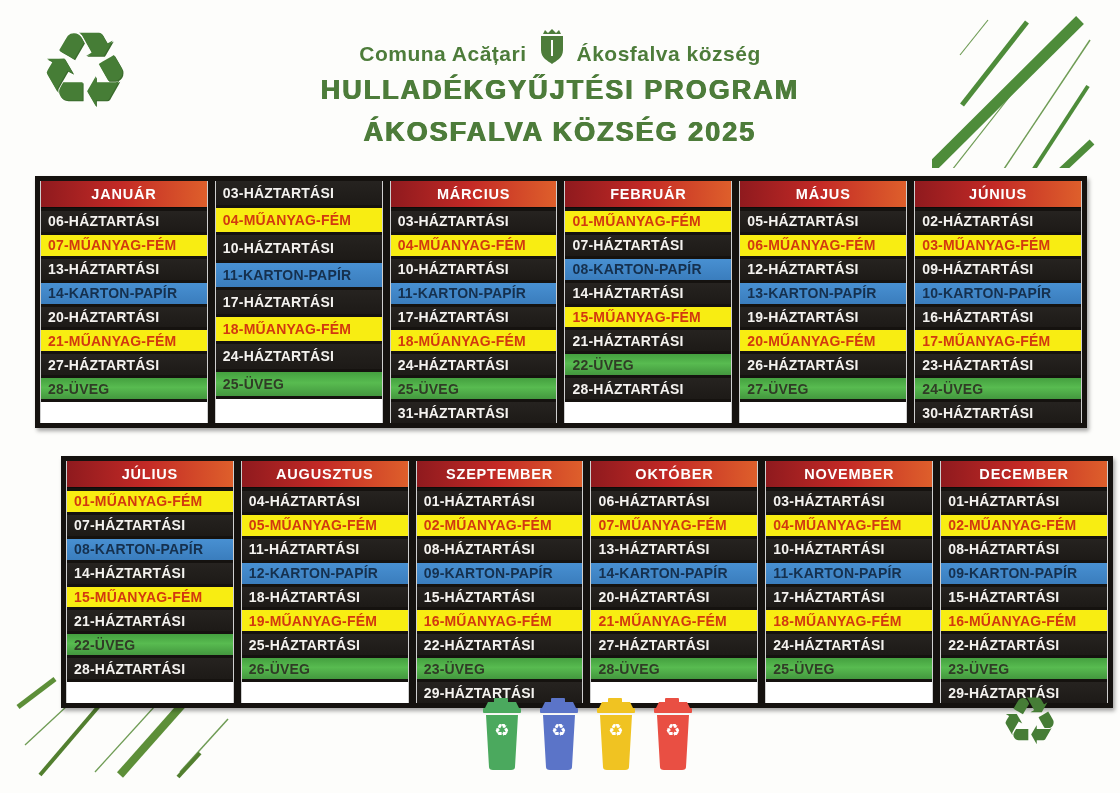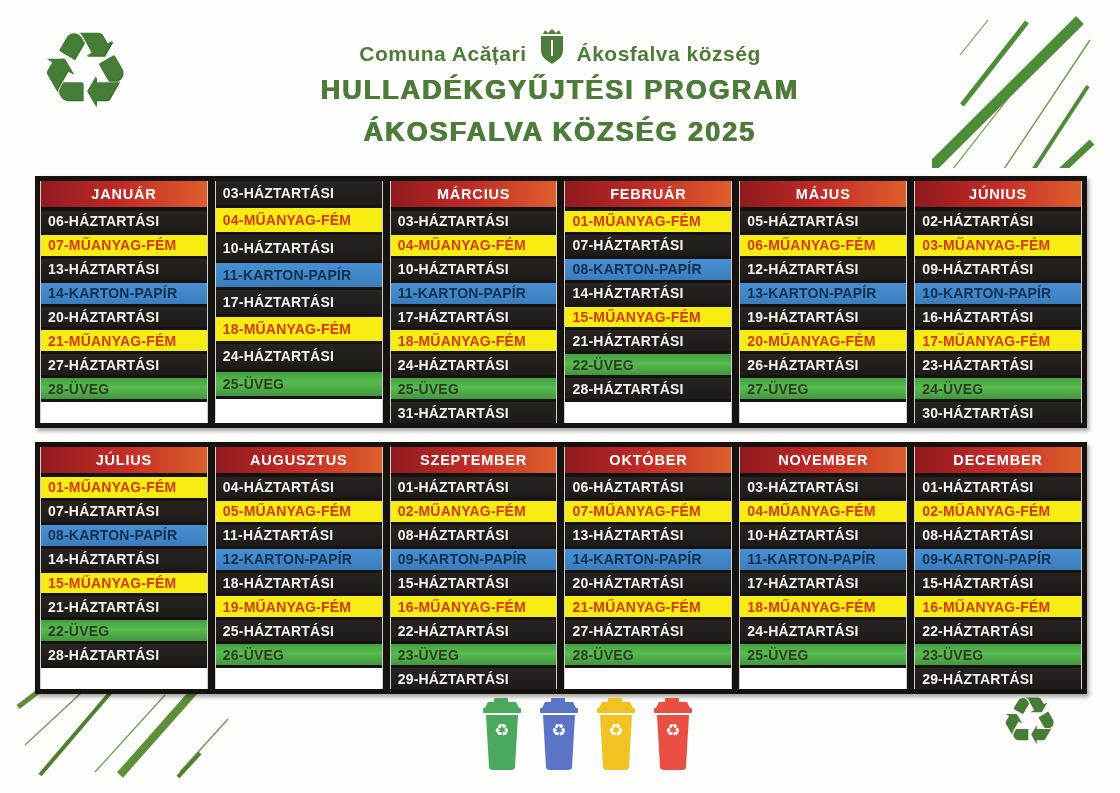--- a/index.html
+++ b/index.html
@@ -25,21 +25,21 @@
     color:#4d7c3a;line-height:1.35;
     text-shadow:.6px 0 0 #4d7c3a, -.6px 0 0 #4d7c3a;}
   
   .calendar{
     position:absolute;left:35px;width:1052px;height:252px;
     background:#15120f;box-sizing:border-box;
     padding:5px;display:flex;gap:7px;
     box-shadow:2px 3px 4px rgba(0,0,0,.35);
   }
   #table1{top:176px;}
-  #table2{top:442px;}
+  #table2{top:456px;margin-left:26px;}
   .month-col{flex:1;display:flex;flex-direction:column;gap:3px;min-width:0;
     border-left:1px solid #cfcfcf;border-right:1px solid #cfcfcf;}
   .month-header{
     height:26px;display:flex;align-items:center;justify-content:center;
     background:linear-gradient(90deg,#8f1a1e 0%,#c32a26 48%,#de5f2b 100%);
     color:#fff;font-size:14.5px;font-weight:bold;letter-spacing:.8px;
     border-bottom:1px solid #0d0b09;
   }
   .cal-cell{
     height:21px;flex:1;display:flex;align-items:center;

